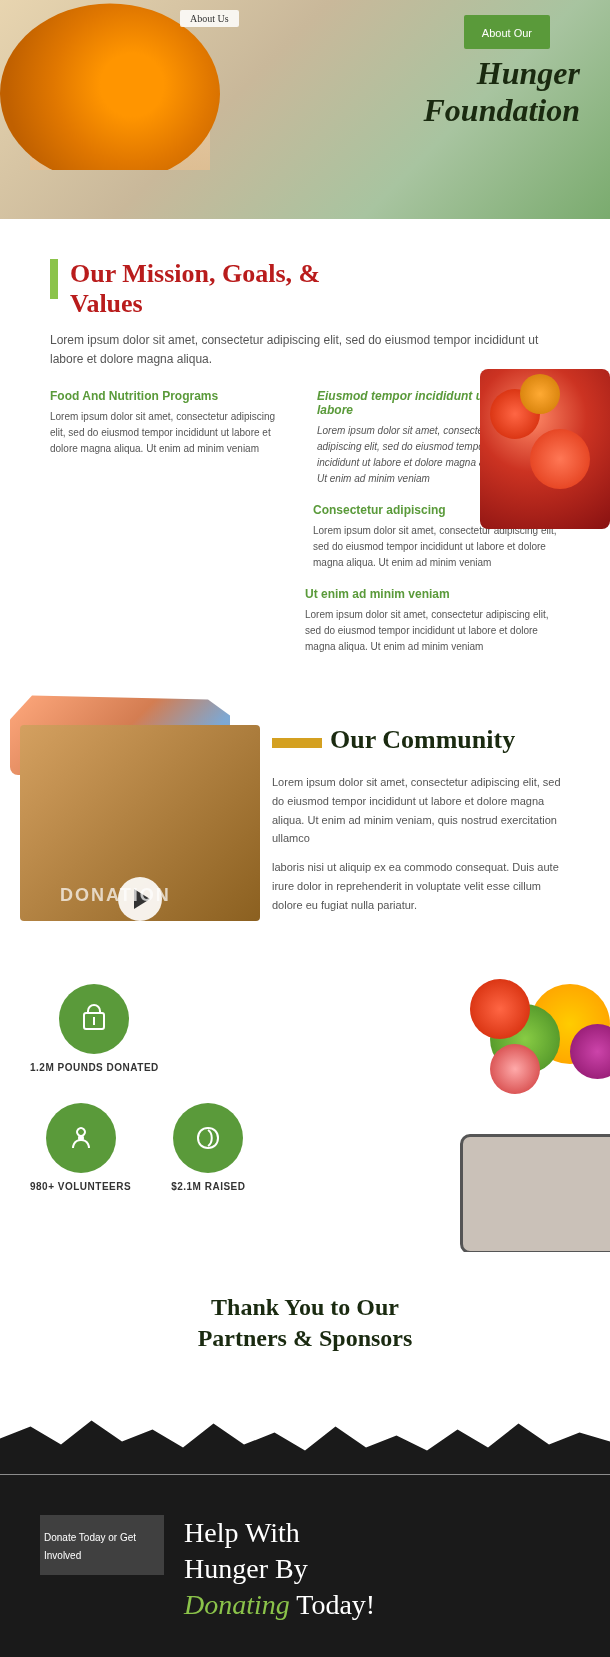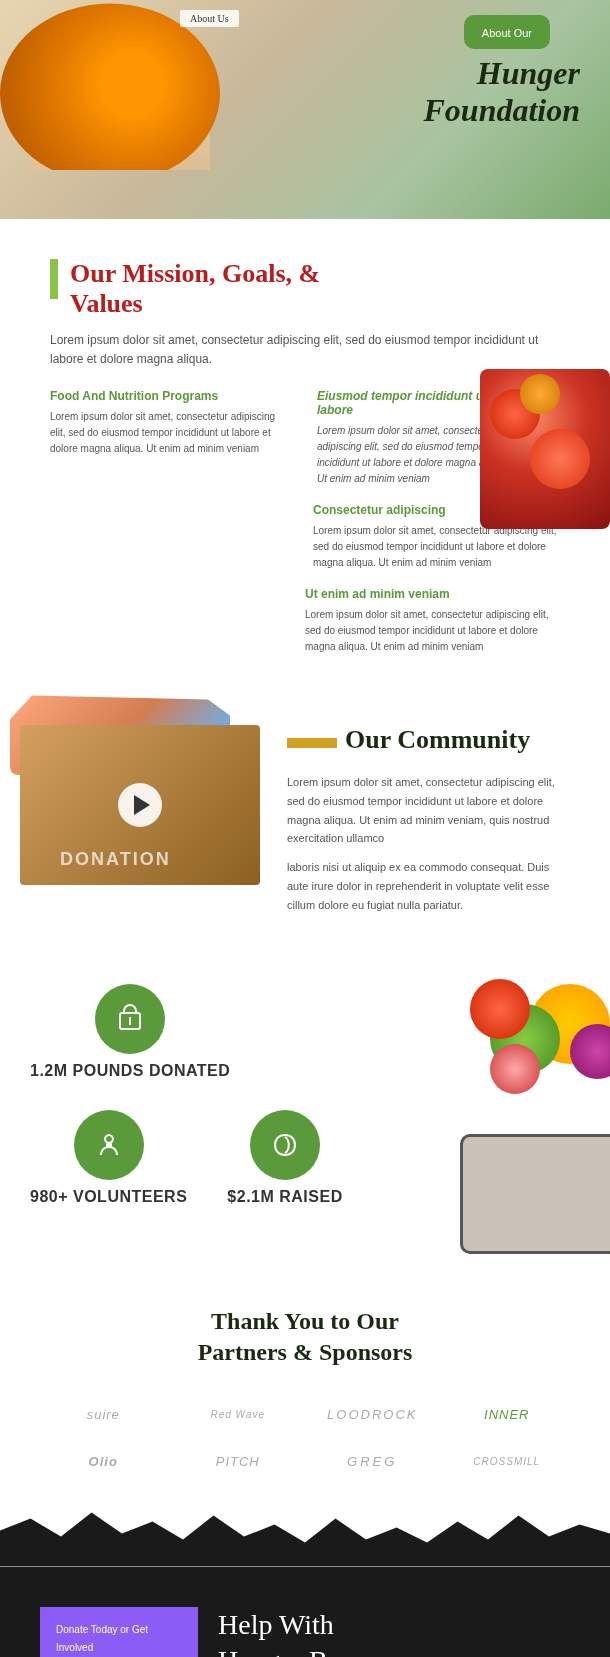--- a/index.html
+++ b/index.html
@@ -34,21 +34,21 @@
       padding: 3px 10px;
       font-size: 10px;
       color: #333;
       border-radius: 2px;
     }
     .hero-text-box {
       position: absolute;
       right: 60px; top: 15px;
       background: #5a9a3a;
       padding: 8px 18px;
-      border-radius: 10px;
+      border-radius: 2px;
     }
     .hero-title {
       position: absolute;
       right: 30px; top: 55px;
       text-align: right;
     }
     .hero-title .line2 {
       font-size: 32px;
       font-weight: bold;
       font-style: italic;
@@ -128,28 +128,28 @@
       position: relative;
       overflow: hidden;
     }
     .community-left {
       width: 260px;
       flex-shrink: 0;
       position: relative;
     }
     .donation-image {
       width: 240px;
-      height: 160px;
+      height: 196px;
       background: linear-gradient(135deg, #d4a060 0%, #8b6020 100%);
       position: relative;
       margin-left: 20px;
       margin-top: 20px;
       border-radius: 4px;
       display: flex;
-      align-items: center;
+      align-items: flex-end;
       justify-content: center;
     }
     .play-btn {
       width: 44px; height: 44px;
       background: rgba(255,255,255,0.9);
       border-radius: 50%;
       display: flex; align-items: center; justify-content: center;
       cursor: pointer;
     }
     .play-btn::after {
@@ -173,21 +173,21 @@
       top: -10px; left: 10px;
       width: 220px; height: 80px;
       background: linear-gradient(135deg, #ff9966 0%, #cc6633 50%, #6699cc 80%);
       border-radius: 8px;
       opacity: 0.85;
       clip-path: polygon(0 30%, 10% 0%, 90% 5%, 100% 25%, 100% 100%, 0 100%);
     }
 
     .community-right {
       flex: 1;
-      padding: 20px 40px 10px 27px;
+      padding: 20px 40px 10px 12px;
     }
     .community-accent {
       display: inline-block;
       width: 50px; height: 10px;
       background: #d4a020;
       margin-bottom: 6px;
       vertical-align: middle;
       margin-right: 8px;
     }
     .community-title {
@@ -221,21 +221,21 @@
       gap: 8px;
     }
     .stat-circle {
       width: 70px; height: 70px;
       background: #5a9a3a;
       border-radius: 50%;
       display: flex; align-items: center; justify-content: center;
     }
     .stat-circle svg { width: 32px; height: 32px; }
     .stat-label {
-      font-size: 16px;
+      font-size: 10px;
       font-weight: bold;
       color: #333;
       text-align: center;
       font-family: Arial, sans-serif;
       letter-spacing: 0.5px;
     }
 
     
     .sponsors-section {
       padding: 40px 40px 30px 40px;
@@ -285,23 +285,23 @@
       background: #1a1a1a;
       padding: 40px 40px 50px 40px;
       position: relative;
     }
     .donate-inner {
       display: flex;
       gap: 20px;
       align-items: flex-start;
     }
     .donate-green-box {
-      background: #8b5cf6;
-      padding: 12px 16px;
-      width: 158px;
+      background: #404040;
+      padding: 12px 4px;
+      width: 124px;
       flex-shrink: 0;
     }
     .donate-green-box span {
       color: #fff;
       font-size: 10px;
       font-family: Arial, sans-serif;
       line-height: 1.5;
     }
     .donate-right {
       flex: 1;
@@ -435,30 +435,20 @@
         </div>
         <span class="stat-label">$2.1M RAISED</span>
       </div>
     </div>
   </div>
 </section>
 
 <section class="sponsors-section">
   <h2 class="sponsors-title" style="white-space:pre-line">Thank You to Our
 Partners &amp; Sponsors</h2>
-  <div class="sponsors-grid">
-    <div class="sponsor-item">suire</div>
-    <div class="sponsor-item" style="font-size:10px;">Red Wave</div>
-    <div class="sponsor-item" style="letter-spacing:2px;">LOODROCK</div>
-    <div class="sponsor-item" style="color:#5a9a3a;">INNER</div>
-    <div class="sponsor-item" style="font-weight:bold;">Olio</div>
-    <div class="sponsor-item">PITCH</div>
-    <div class="sponsor-item" style="letter-spacing:3px;">GREG</div>
-    <div class="sponsor-item" style="font-size:10px;">CROSSMILL</div>
-  </div>
 </section>
 
 <div class="torn-bottom"></div>
 
 <section class="donate-section">
   <div class="donate-inner">
     <div class="donate-green-box">
       <span>Donate Today or Get Involved</span>
     </div>
     <div class="donate-right">

